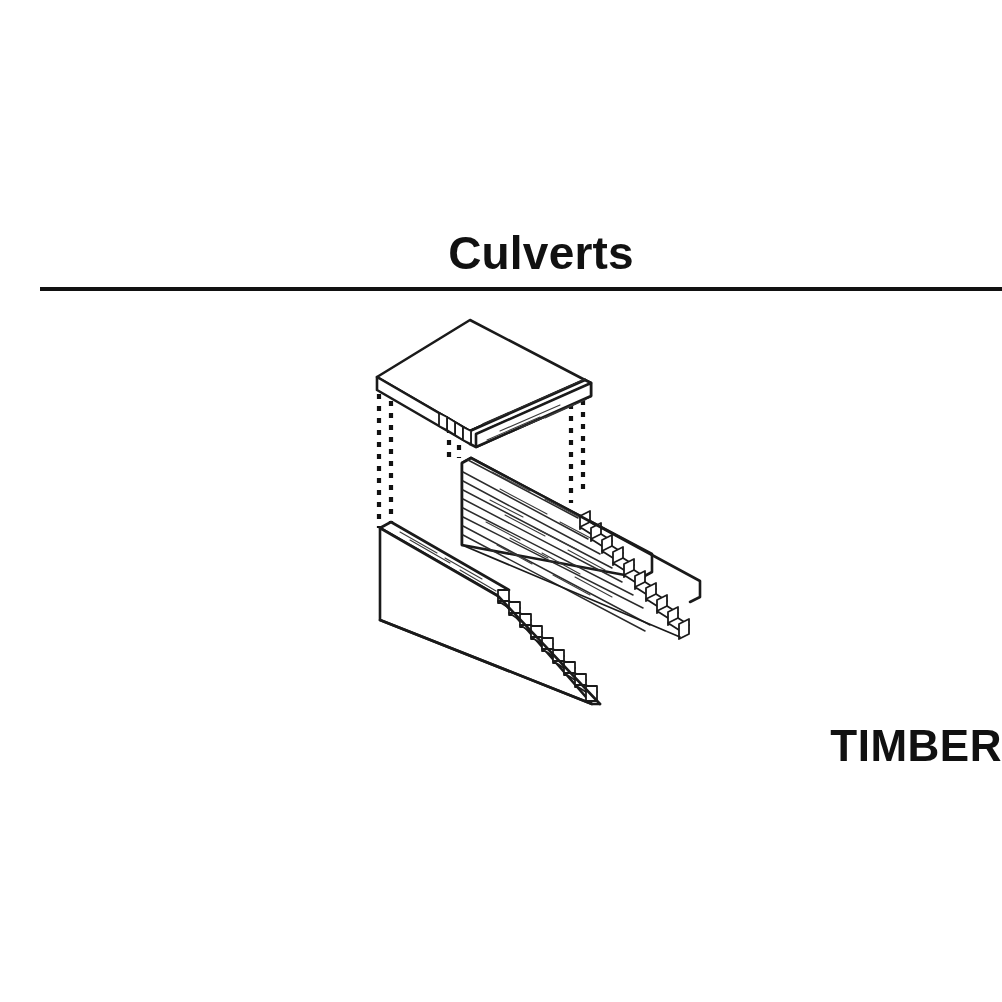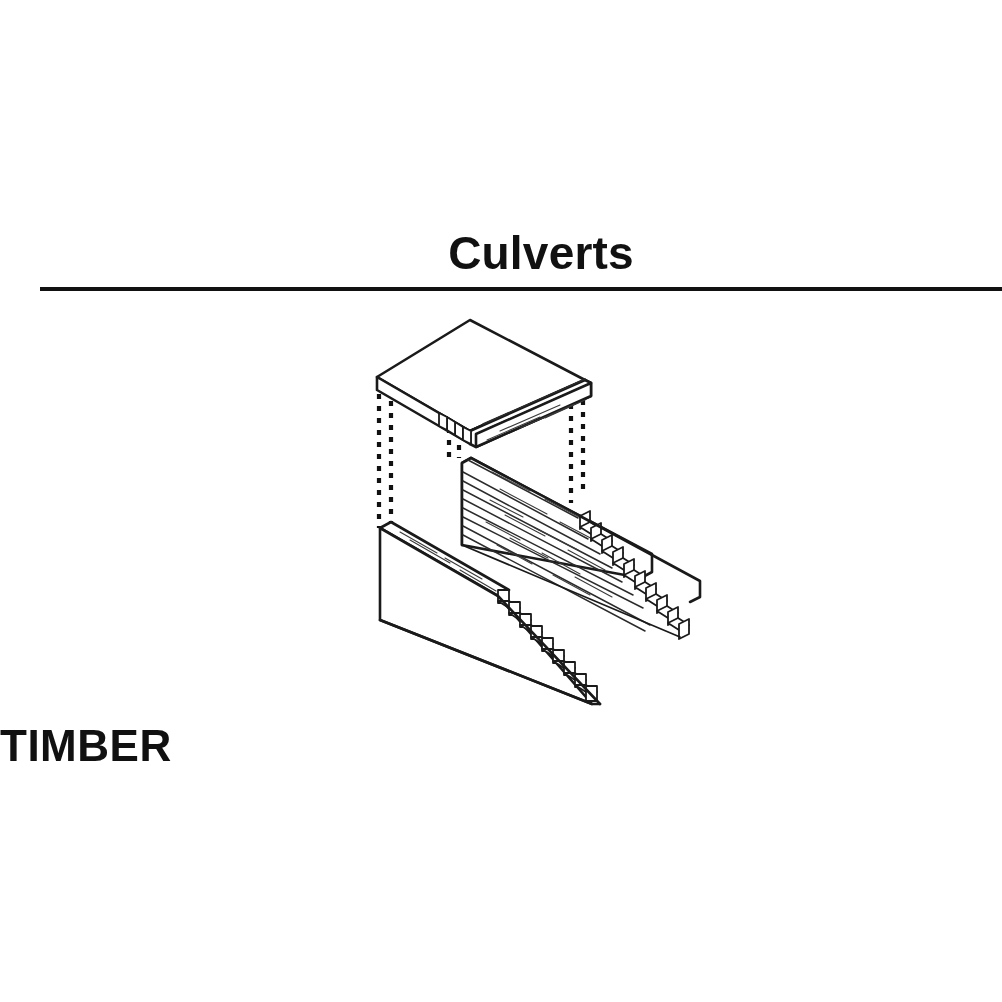--- a/index.html
+++ b/index.html
@@ -67,21 +67,21 @@
     stroke-width: 4.2;
     stroke-dasharray: 5 7;
     stroke-linecap: butt;
   }
   
   .figure-caption {
     position: absolute;
     left: 0;
     top: 722px;
     width: 1002px;
-    text-align: left;
+    text-align: right;
     font-family: "Liberation Sans", sans-serif;
     font-weight: bold;
     font-size: 44px;
     line-height: 48px;
     letter-spacing: 0.5px;
     color: #111111;
     white-space: nowrap;
   }
 </style>
 </head>

